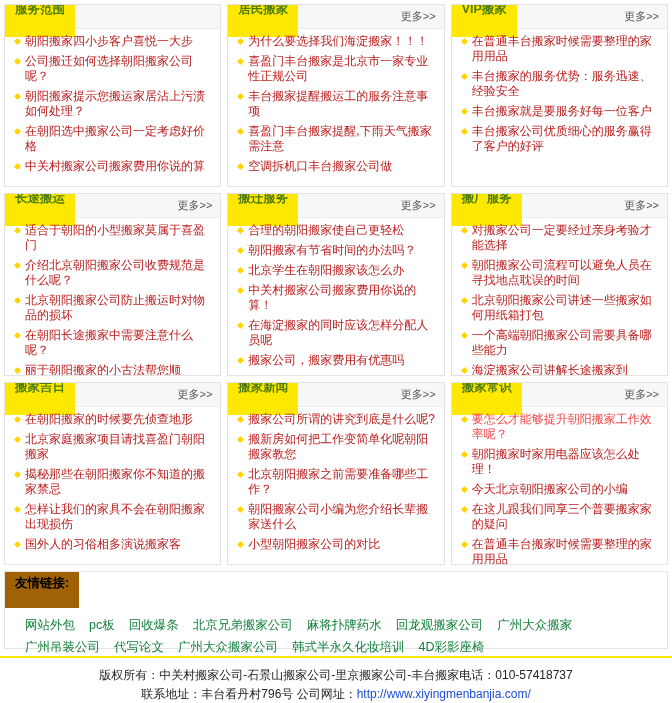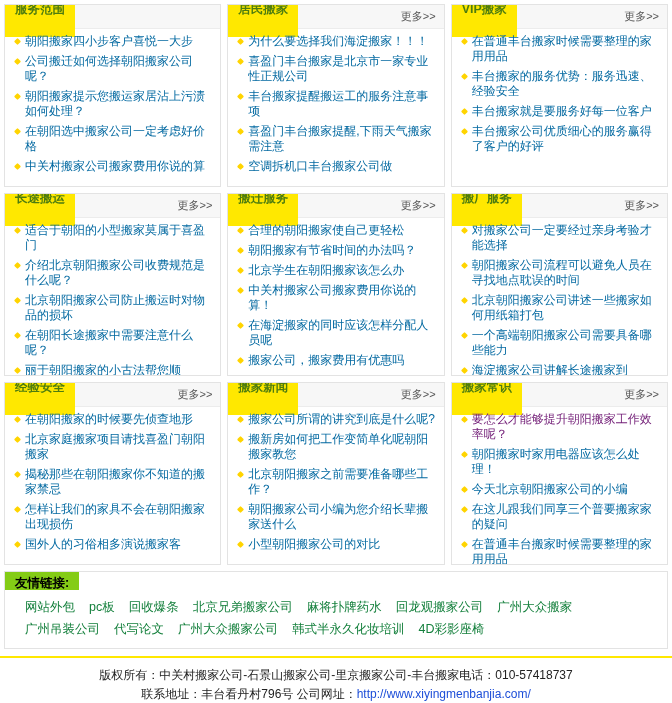--- a/index.html
+++ b/index.html
@@ -73,41 +73,41 @@
     position: absolute;
     left: 4px;
     top: 5px;
     width: 5px;
     height: 5px;
     background: #ffd400;
     border-radius: 1px;
     transform: rotate(45deg);
   }
   ul.links li a {
-    color: #0369a1;
+    color: #b91c1c;
     text-decoration: none;
   }
   ul.links li.hot a, ul.links li.hot {
-    color: #701a75;
+    color: #ef4444;
   }
 
   
   .friendly {
     margin: 6px 4px 0 4px;
     border: 1px solid #e3e3e3;
     background: #fff;
     padding: 0 0 8px 0;
     height: 78px;
   }
   .friendly-title {
-    background: #84cc16;
+    background: #a16207;
     color: #000;
     font-weight: bold;
     font-size: 12.5px;
-    height: 18px;
+    height: 36px;
     line-height: 22px;
     padding: 0 10px;
     display: inline-block;
     margin: 0;
   }
   .friendly-body {
     padding: 6px 14px 0 20px;
     line-height: 22px;
   }
   .friendly-body a {
@@ -228,21 +228,21 @@
           <li><a href="#">朝阳搬家公司流程可以避免人员在寻找地点耽误的时间</a></li>
           <li><a href="#">北京朝阳搬家公司讲述一些搬家如何用纸箱打包</a></li>
           <li><a href="#">一个高端朝阳搬家公司需要具备哪些能力</a></li>
           <li><a href="#">海淀搬家公司讲解长途搬家到</a></li>
         </ul>
       </div>
     </div>
 
     <div class="panel">
       <div class="panel-head">
-        <span class="panel-title">经验安全</span>
+        <span class="panel-title">搬家吉日</span>
         <a class="panel-more" href="#">更多&gt;&gt;</a>
       </div>
       <div class="panel-body">
         <ul class="links">
           <li><a href="#">在朝阳搬家的时候要先侦查地形</a></li>
           <li><a href="#">北京家庭搬家项目请找喜盈门朝阳搬家</a></li>
           <li><a href="#">揭秘那些在朝阳搬家你不知道的搬家禁忌</a></li>
           <li><a href="#">怎样让我们的家具不会在朝阳搬家出现损伤</a></li>
           <li><a href="#">国外人的习俗相多演说搬家客</a></li>
         </ul>

